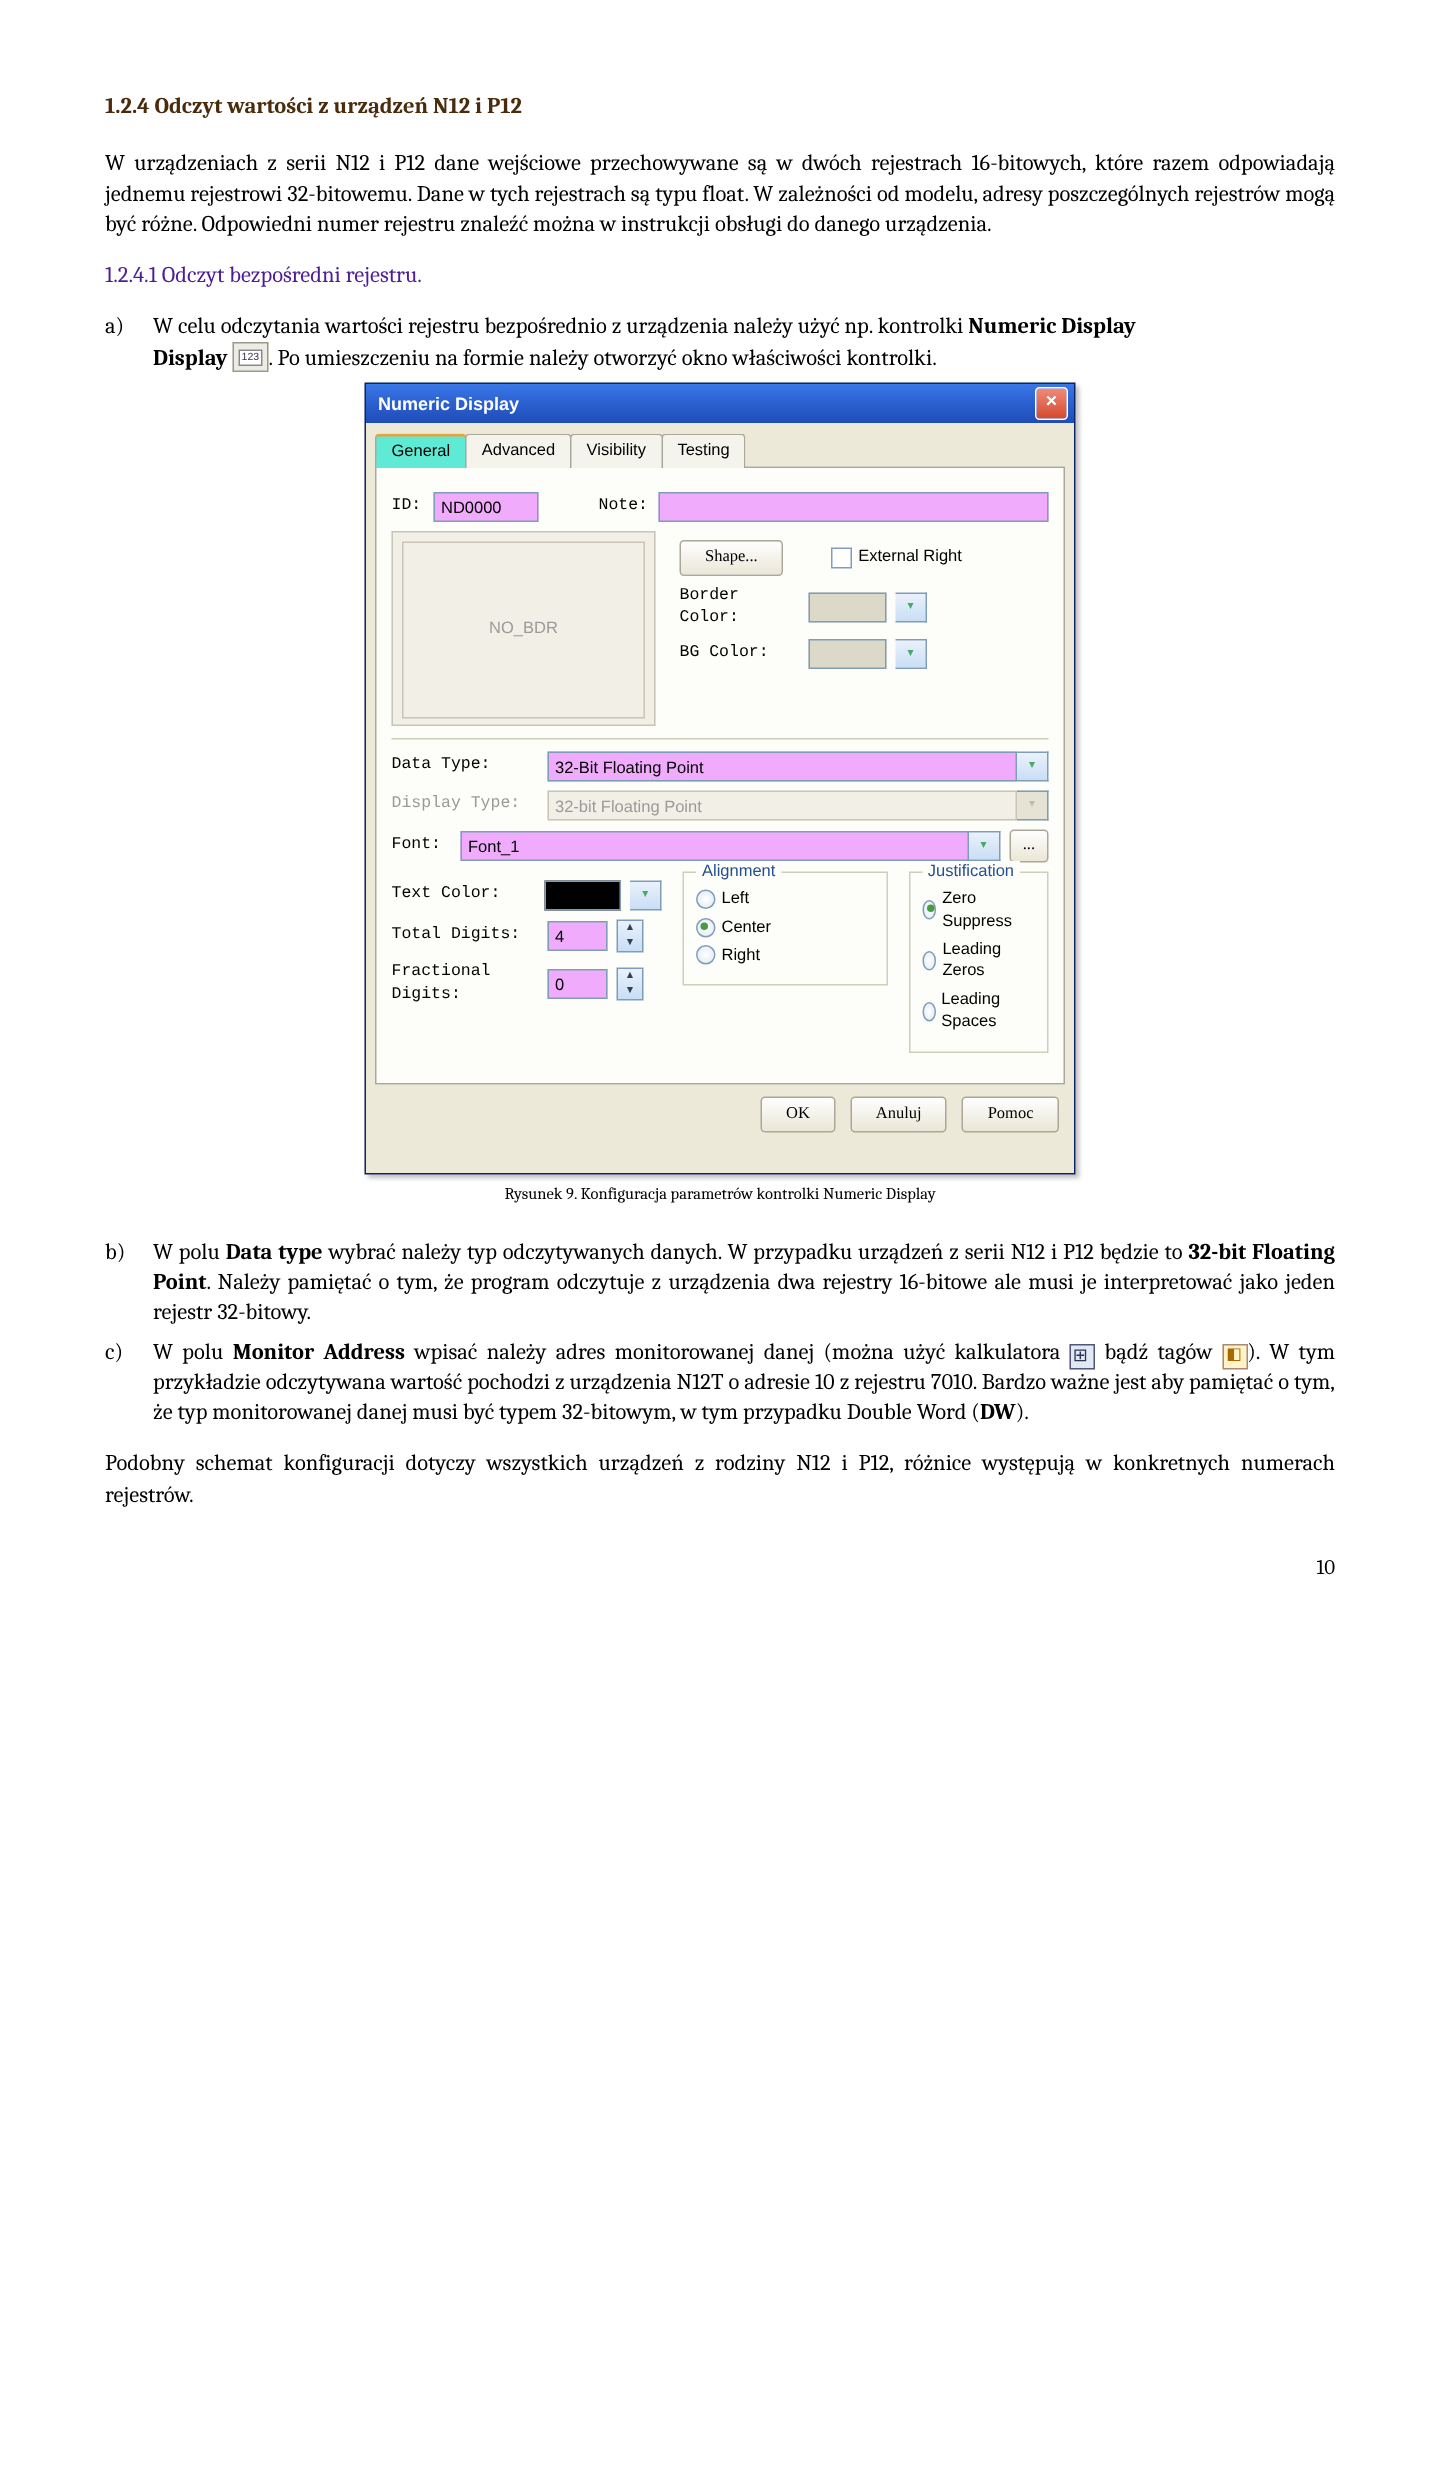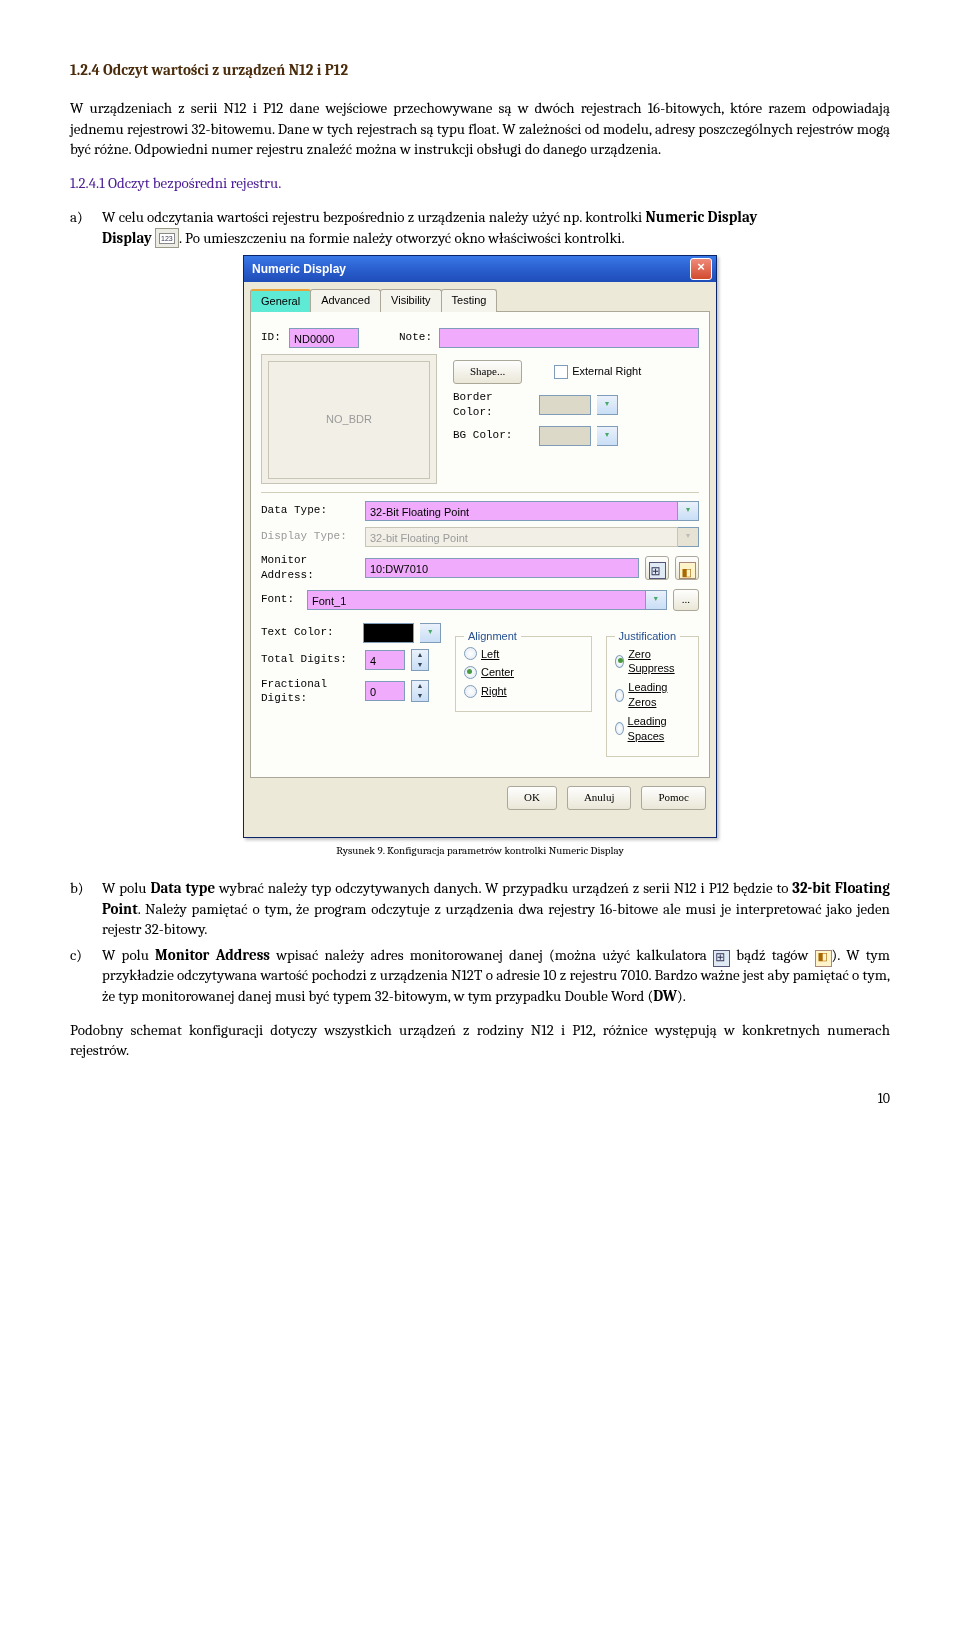--- a/index.html
+++ b/index.html
@@ -106,22 +106,21 @@
   .swatch.border { background:#dcd9c8; }
   .swatch.bg { background:#dcd9c8; }
   .swatch.text { background:#000; }
   .drop { width:20px;height:18px;border:1px solid #7f9db9;border-left:none;
     background:linear-gradient(#eaf1fb,#c9def6); text-align:center;
     line-height:16px; font-size:8px; color:#4a6; }
   .combo { display:flex; }
   .combo .field{flex:1;}
   .group {
     border:1px solid #d0cdb9; padding:6px 20px 8px 8px; position:relative;
-    margin-top:19px;
-    text-decoration:underline;
+    margin-top:0;
   }
   .group .legend{
     position:absolute; top:-8px; left:8px; background:#fdfdfa; padding:0 4px;
     color:#24508f; font-size:11px;
   }
   .radio, .check { display:flex; align-items:center; gap:4px; margin:4px 0;}
   .radio .dot{
     width:11px;height:11px;border:1px solid #7f9db9;border-radius:50%;
     background:radial-gradient(#fff,#dfe9f5); position:relative;
   }
@@ -220,28 +219,20 @@
       </div>
     </div>
     <div class="row">
       <span class="lbl dim">Display Type:</span>
       <div class="combo" style="flex:1">
         <span class="field dis" style="flex:1">32-bit Floating Point</span>
         <span class="drop" style="background:#e6e3d4;color:#bbb">▾</span>
       </div>
     </div>
     <div class="row">
-      <span class="lbl">Monitor Address:</span>
-      <div class="combo" style="flex:1">
-        <span class="field" style="flex:1">10:DW7010</span>
-      </div>
-      <span class="btn icon"><span class="inline-icon calc"></span></span>
-      <span class="btn icon"><span class="inline-icon tag"></span></span>
-    </div>
-    <div class="row">
       <span class="lbl" style="width:40px">Font:</span>
       <div class="combo" style="flex:1">
         <span class="field" style="flex:1">Font_1</span>
         <span class="drop">▾</span>
       </div>
       <span class="btn sm">...</span>
     </div>
 
     <div class="row" style="align-items:flex-start;gap:14px">
       <div style="width:180px">

